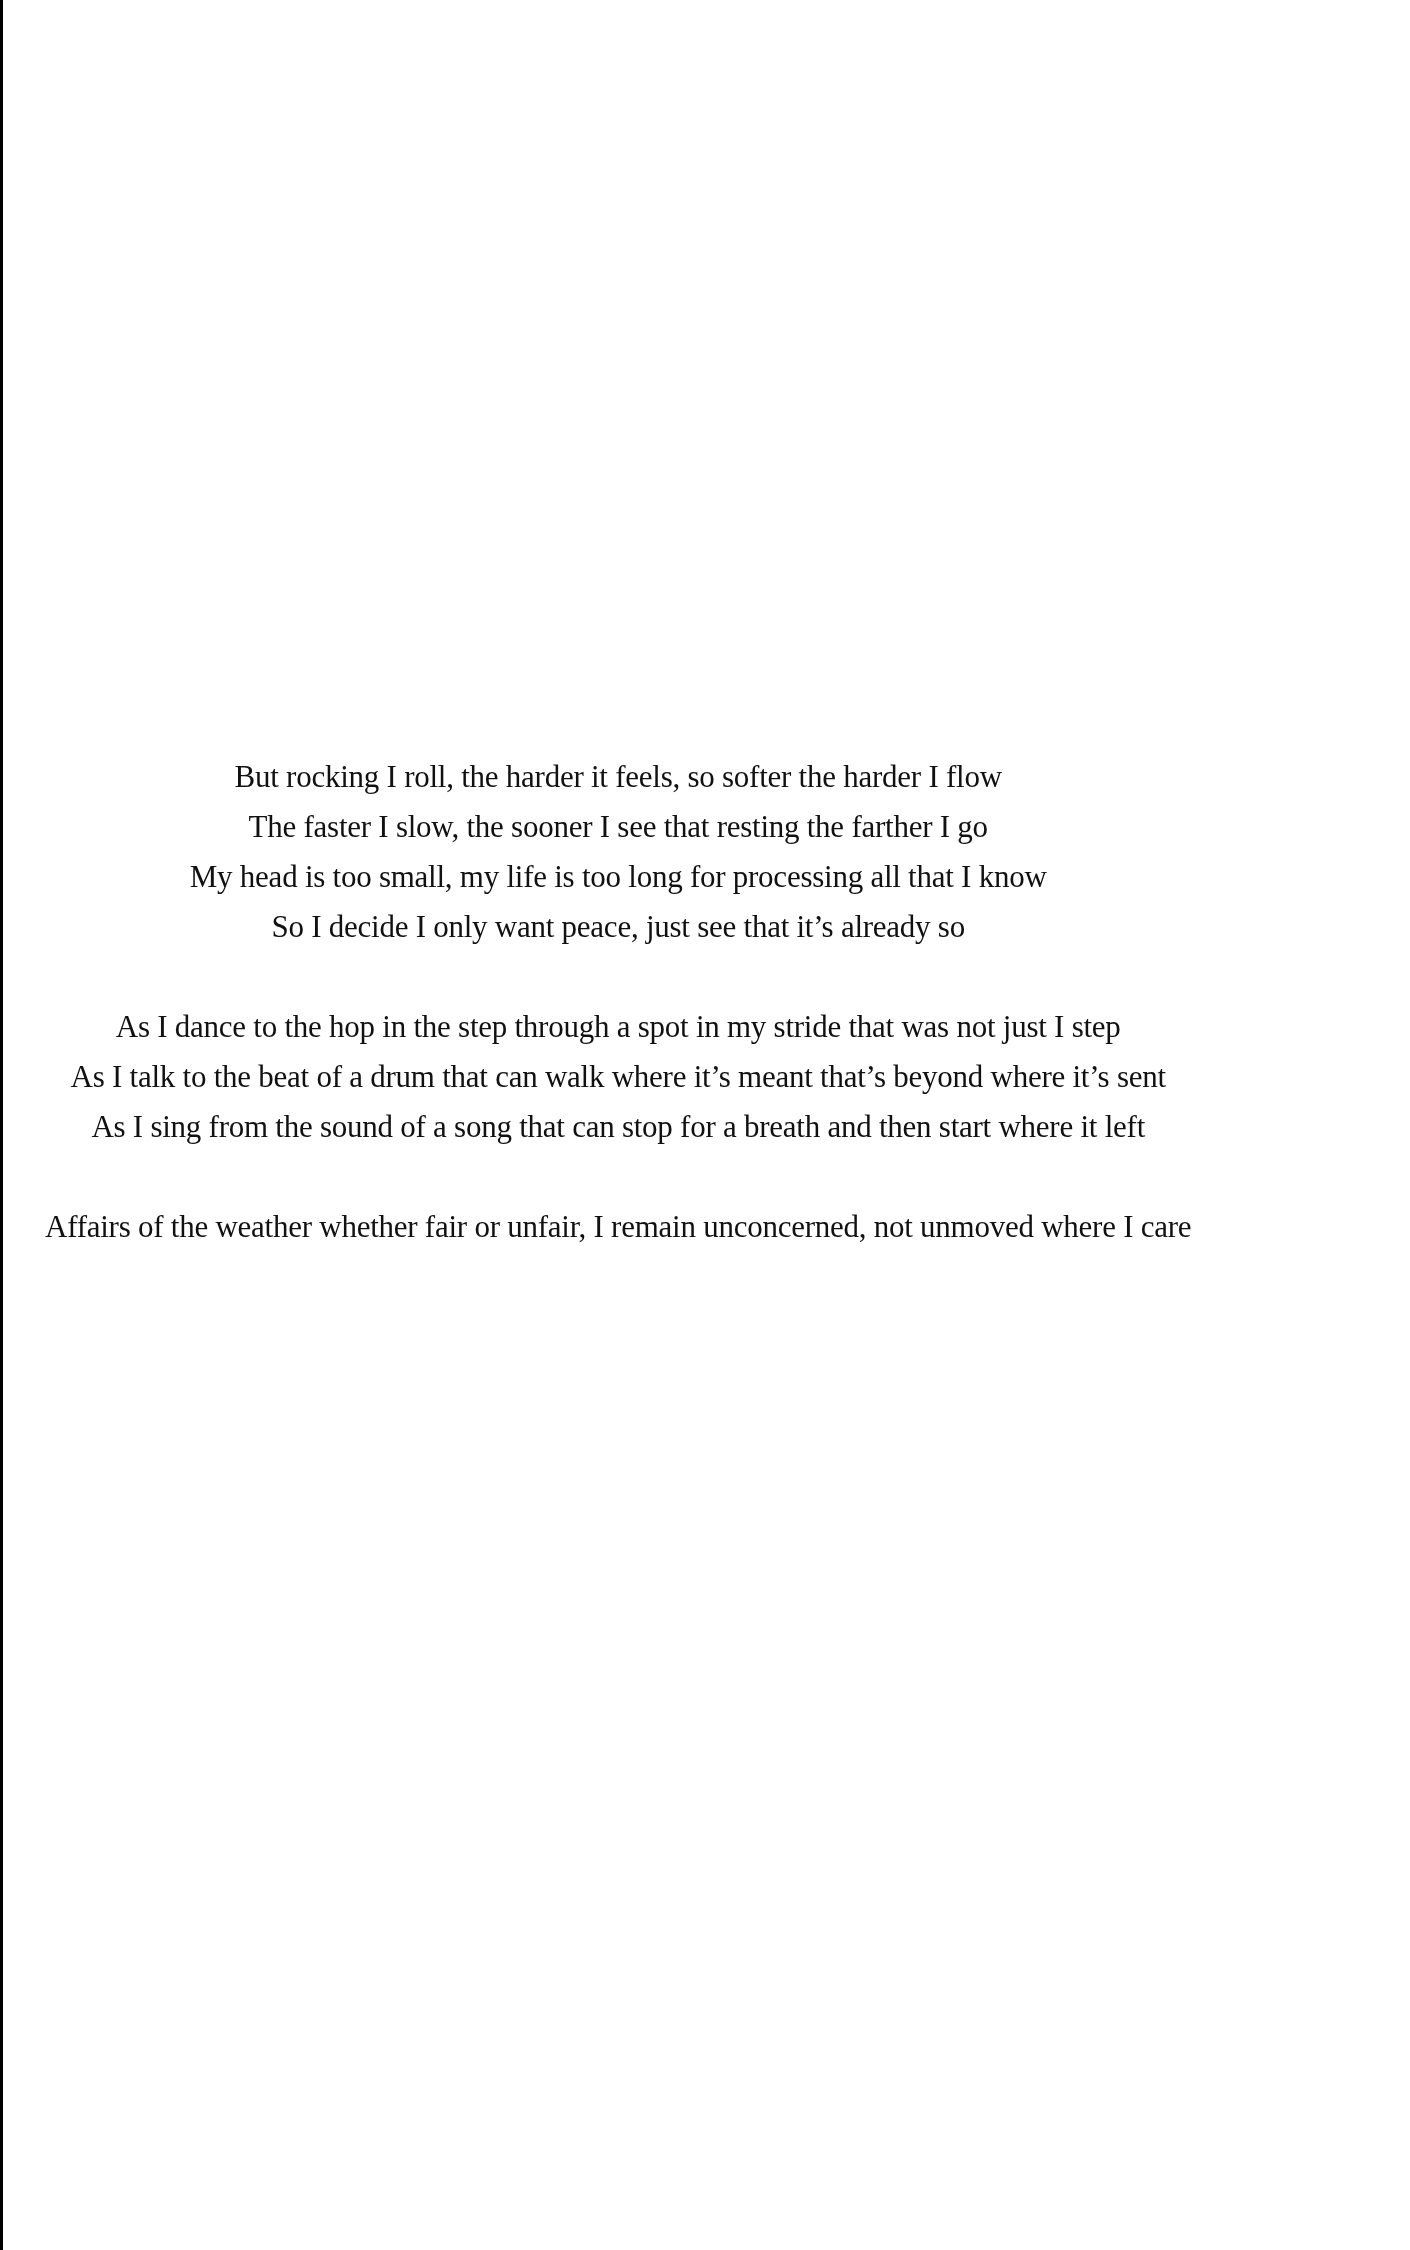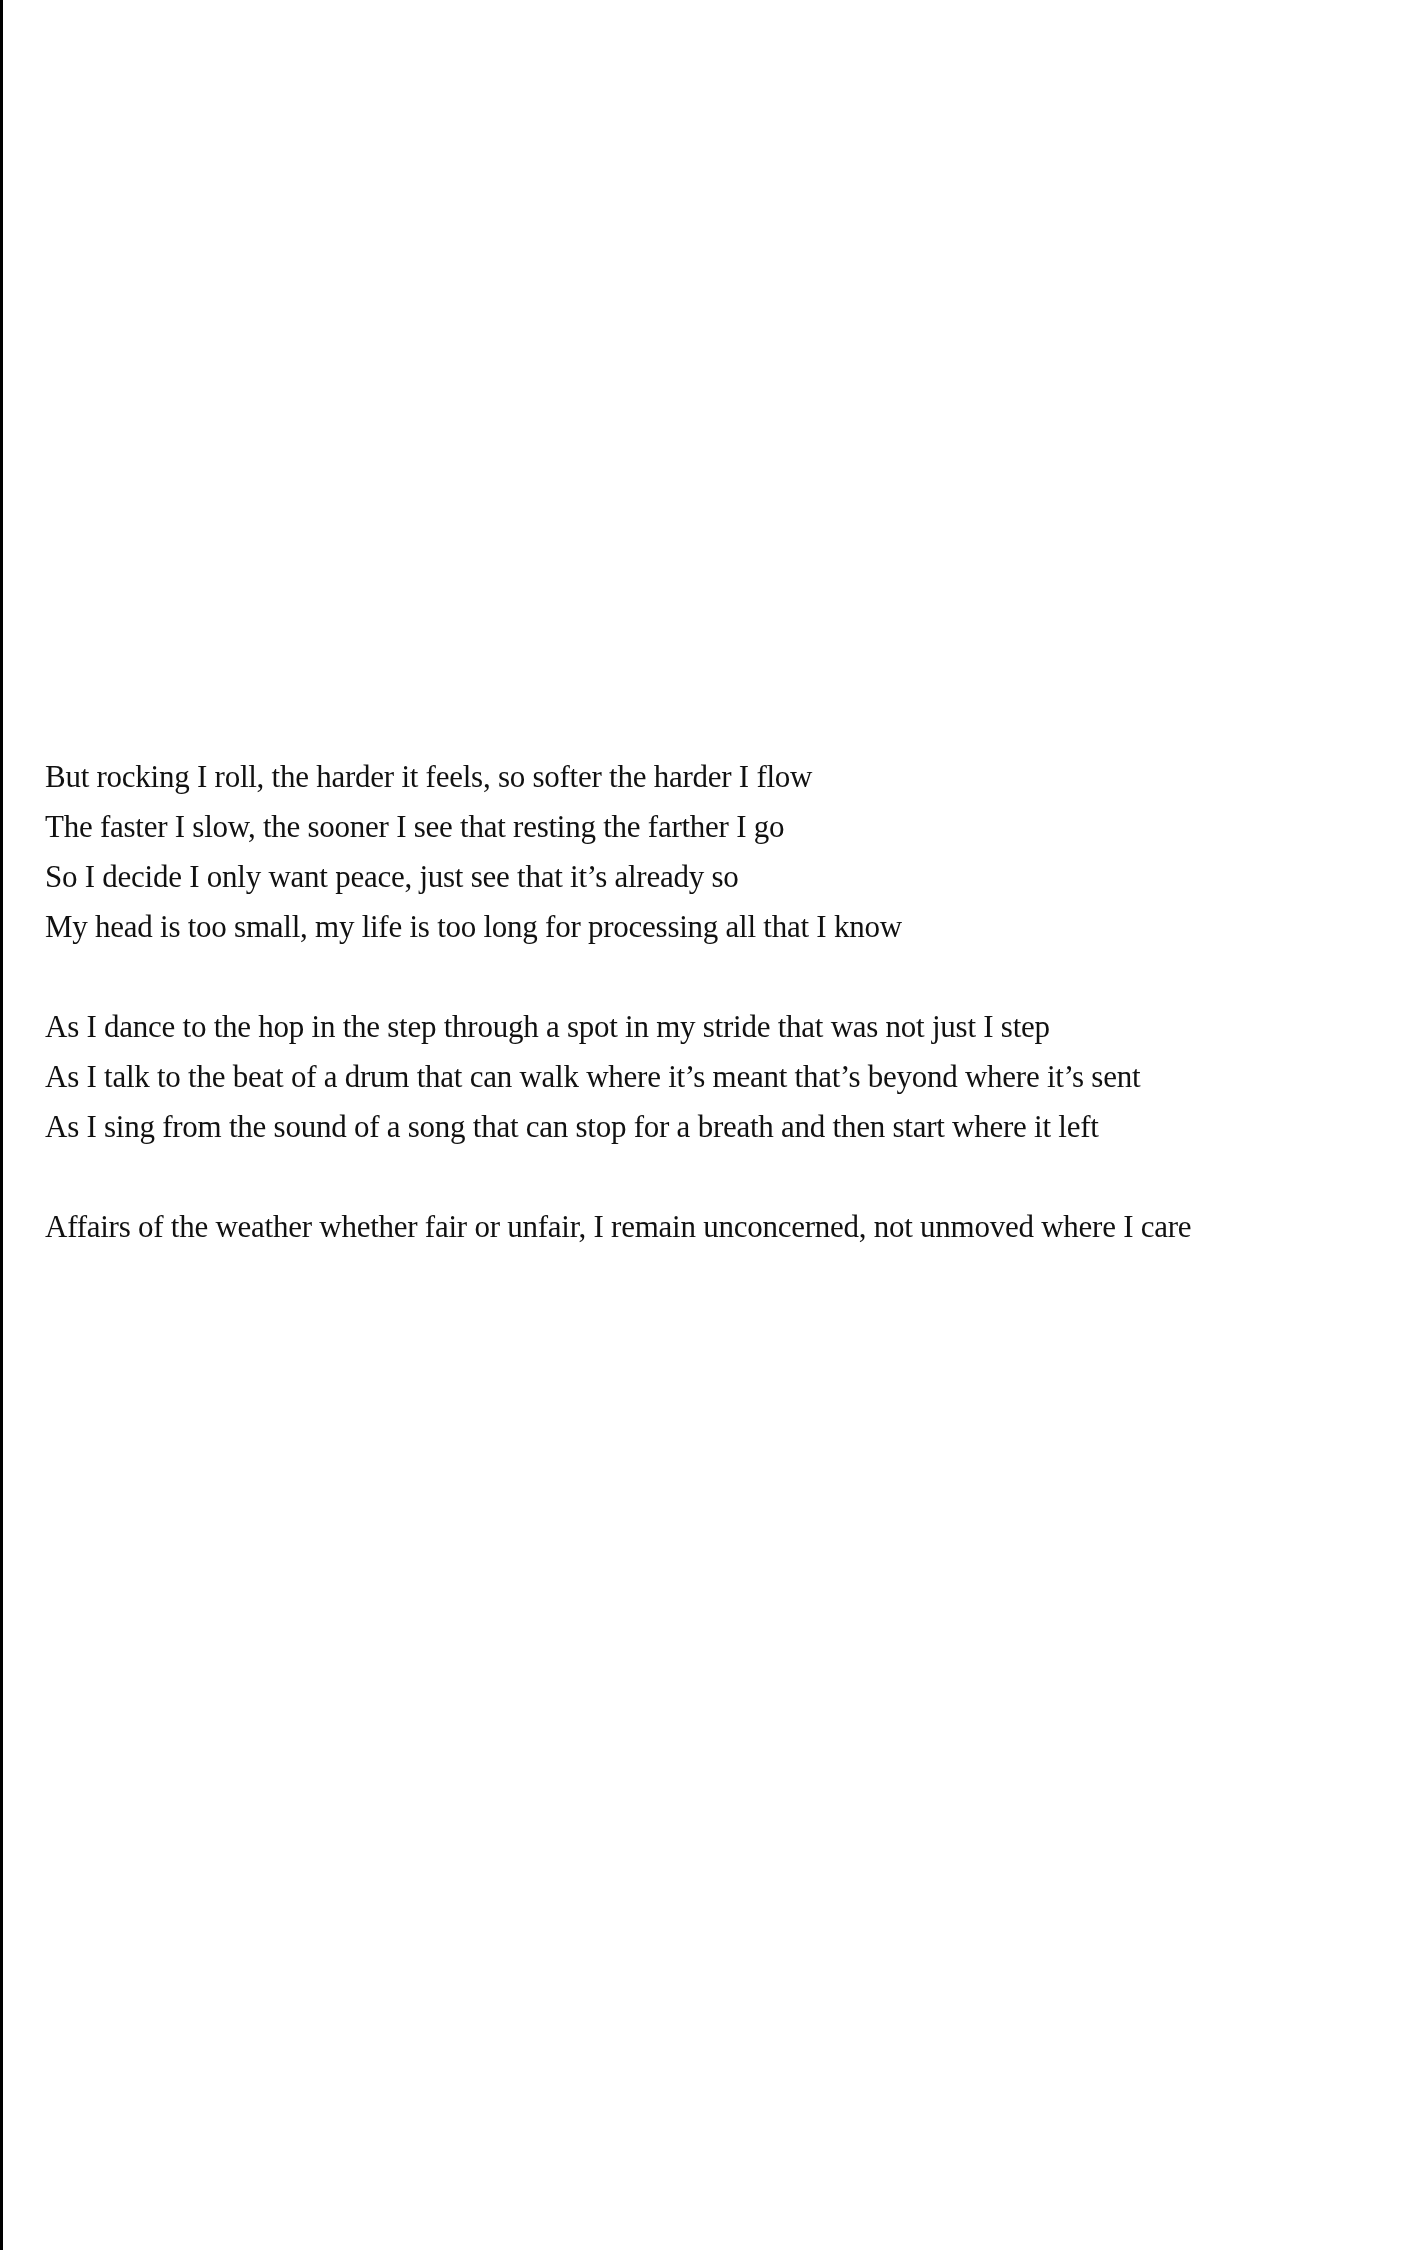--- a/index.html
+++ b/index.html
@@ -27,37 +27,38 @@
       top: 752px;
       font-family: "Liberation Serif", "DejaVu Serif", serif;
       font-size: 31px;
       line-height: 50px;
       letter-spacing: -0.25px;
       color: #111111;
       white-space: nowrap;
     }
     .stanza {
       margin: 0 0 50px 0;
+      text-align: center;
     }
     .line {
       display: block;
       height: 50px;
     }
   </style>
 </head>
 <body>
 
 <div class="left-border"></div>
 
 <div class="poem">
   <div class="stanza">
     <span class="line">But rocking I roll, the harder it feels, so softer the harder I flow</span>
     <span class="line">The faster I slow, the sooner I see that resting the farther I go</span>
+    <span class="line">My head is too small, my life is too long for processing all that I know</span>
     <span class="line">So I decide I only want peace, just see that it’s already so</span>
-    <span class="line">My head is too small, my life is too long for processing all that I know</span>
   </div>
   <div class="stanza">
     <span class="line">As I dance to the hop in the step through a spot in my stride that was not just I step</span>
     <span class="line">As I talk to the beat of a drum that can walk where it’s meant that’s beyond where it’s sent</span>
     <span class="line">As I sing from the sound of a song that can stop for a breath and then start where it left</span>
   </div>
   <div class="stanza">
     <span class="line">Affairs of the weather whether fair or unfair, I remain unconcerned, not unmoved where I care</span>
   </div>
 </div>

